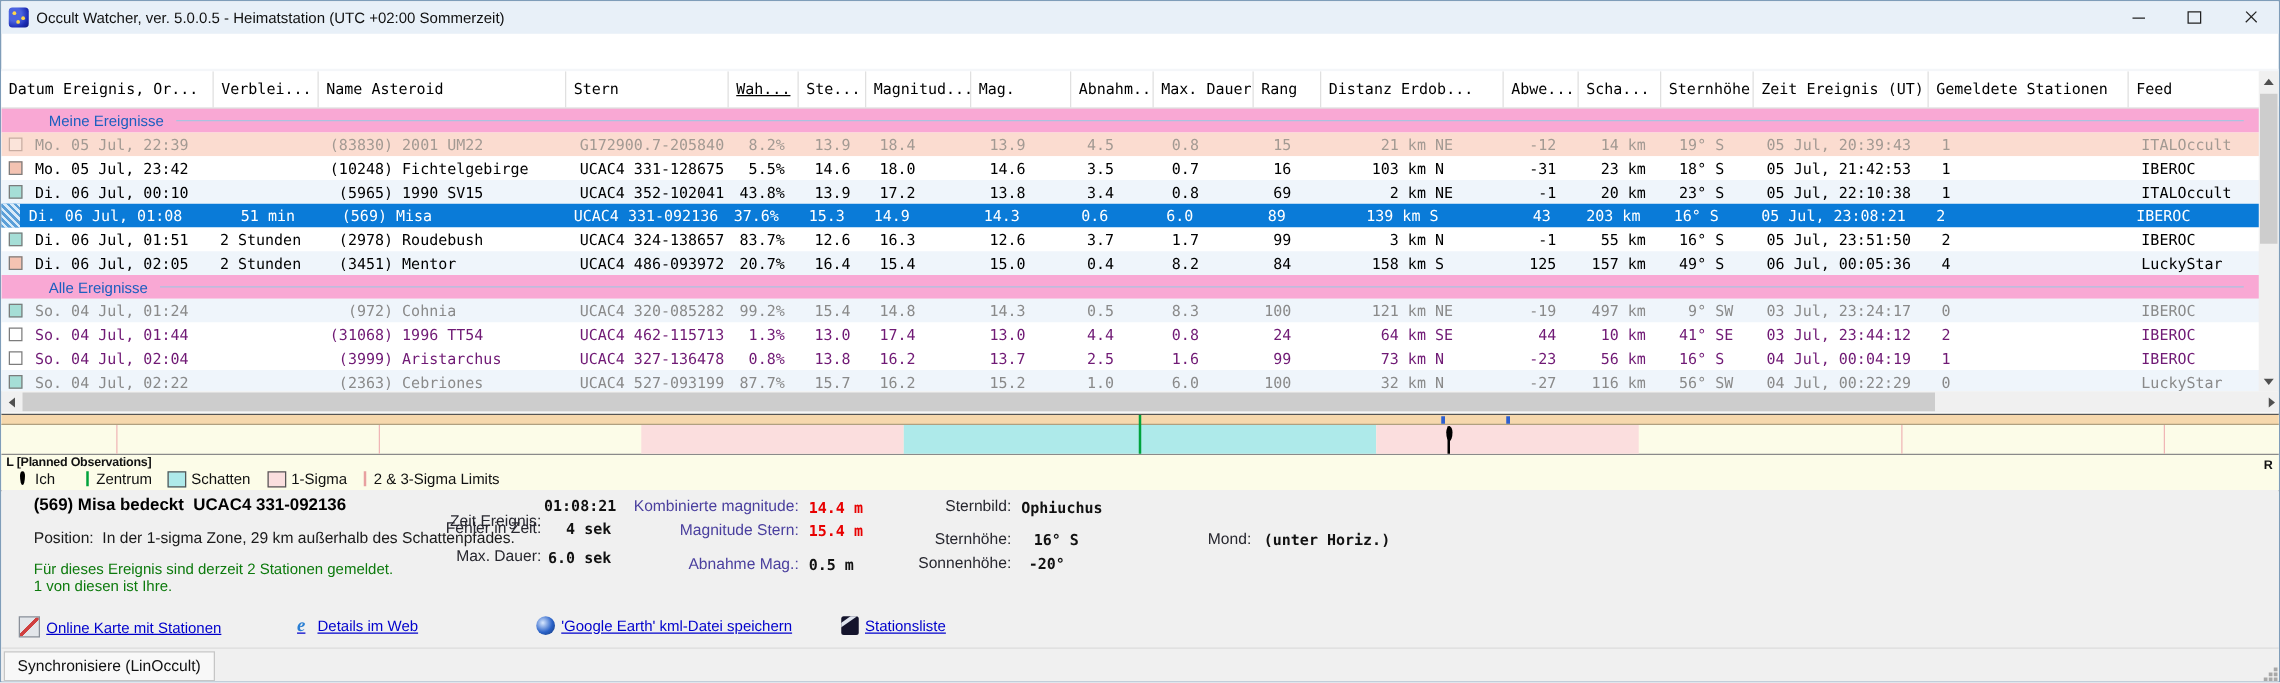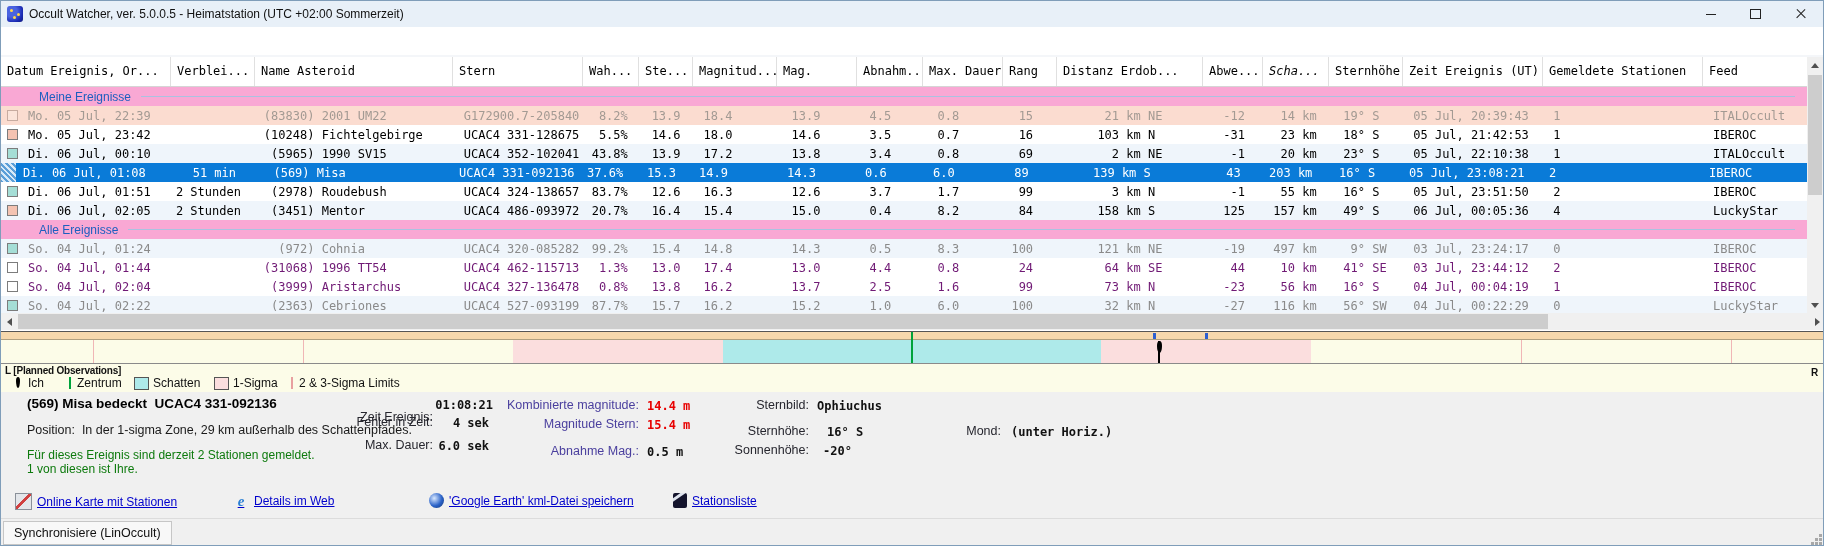--- a/index.html
+++ b/index.html
@@ -159,30 +159,30 @@
       <span class="caret"></span>
     </div>
   </div>
 
   <div class="tablewrap">
     <div class="theadrow">
         <div class="hcell" style="width: 170px;">Datum Ereignis, Or...</div>
         <div class="hcell" style="width: 84px;">Verblei...</div>
         <div class="hcell" style="width: 198px;">Name Asteroid</div>
         <div class="hcell" style="width: 130px;">Stern</div>
-        <div class="hcell" style="width: 56px;">Wah...</div>
+        <div class="hcell" style="width: 56px; text-decoration: underline;">Wah...</div>
         <div class="hcell" style="width: 54px;">Ste...</div>
         <div class="hcell" style="width: 84px;">Magnitud...</div>
         <div class="hcell" style="width: 80px;">Mag.</div>
         <div class="hcell" style="width: 66px;">Abnahm...</div>
         <div class="hcell" style="width: 80px;">Max. Dauer</div>
         <div class="hcell" style="width: 54px;">Rang</div>
         <div class="hcell" style="width: 146px;">Distanz Erdob...</div>
         <div class="hcell" style="width: 60px;">Abwe...</div>
-        <div class="hcell" style="width: 66px; font-style: italic;">Scha...</div>
+        <div class="hcell" style="width: 66px;">Scha...</div>
         <div class="hcell" style="width: 74px;">Sternhöhe</div>
         <div class="hcell" style="width: 140px;">Zeit Ereignis (UT)</div>
         <div class="hcell" style="width: 160px;">Gemeldete Stationen</div>
         <div class="hcell" style="width: 106px;">Feed</div>
       </div>
     <div>
         <div class="section-row">
           <div class="section-label">Meine Ereignisse</div>
           <div class="section-line"></div>
         </div>

